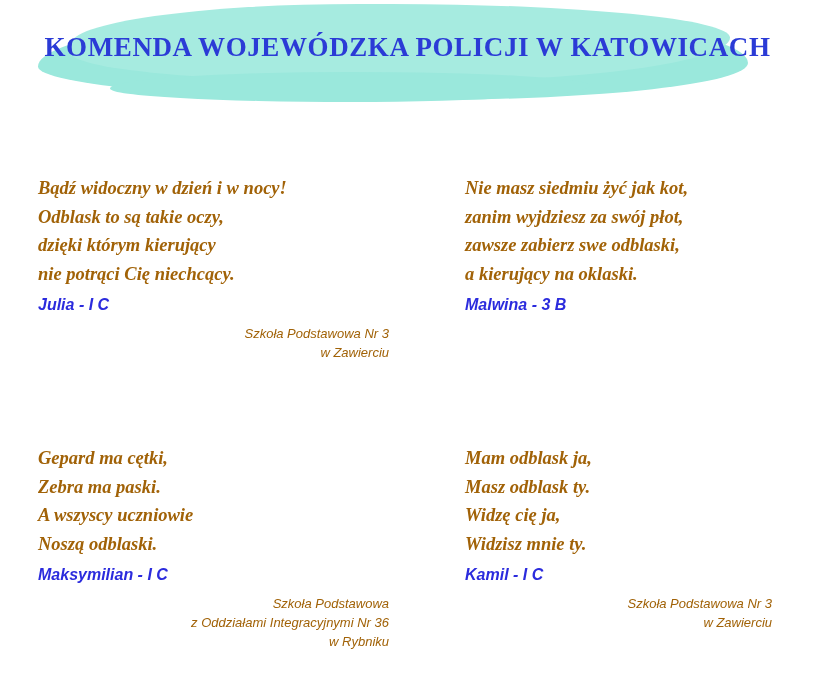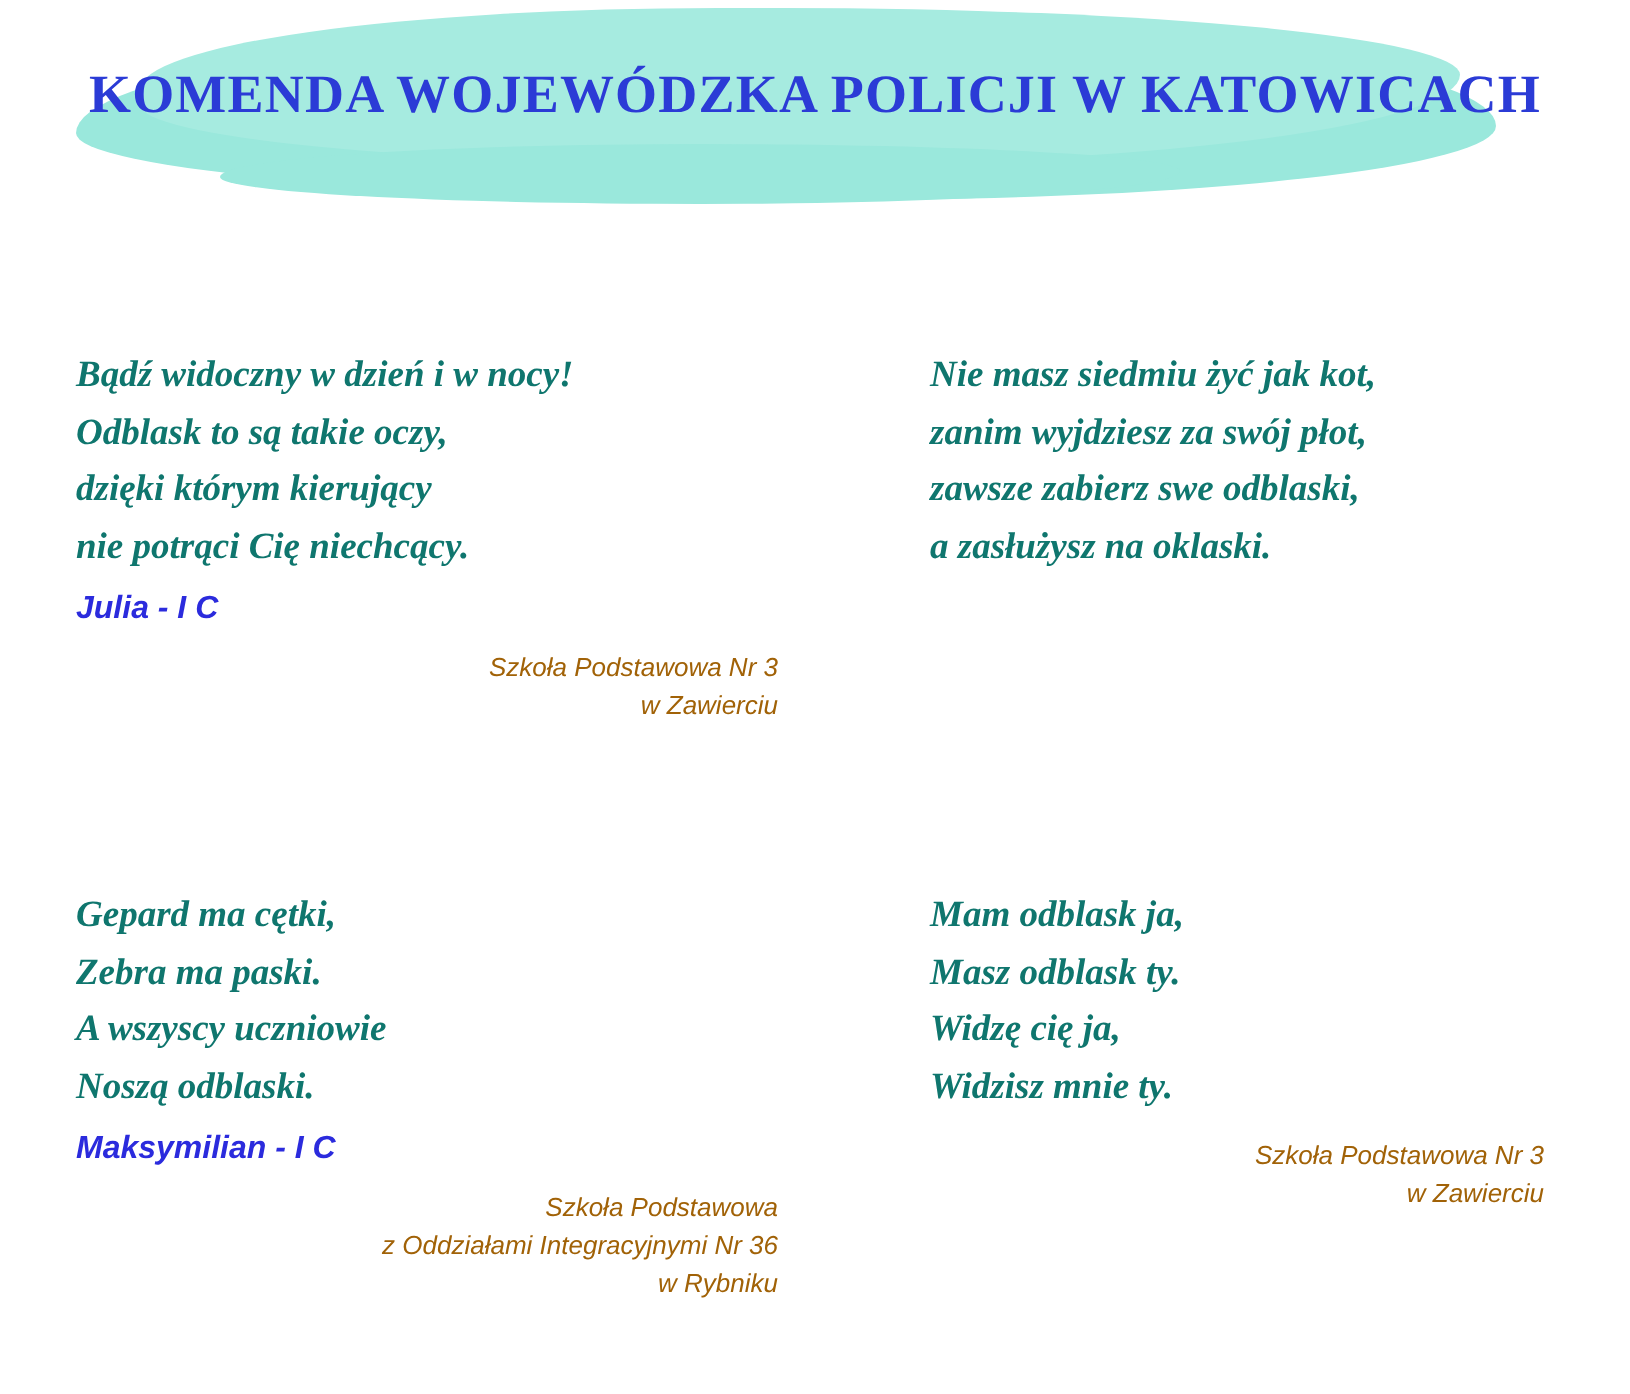--- a/index.html
+++ b/index.html
@@ -88,21 +88,21 @@
   .poem-cell.right {
     padding-left: 58px;
     padding-right: 42px;
   }
   .verse {
     font-family: "Liberation Serif", serif;
     font-style: italic;
     font-weight: bold;
     font-size: 18.5px;
     line-height: 28.5px;
-    color: #0f766e;
+    color: #a16207;
     white-space: pre-line;
   }
   .author {
     margin-top: 8px;
     text-align: left;
     font-family: "Liberation Sans", sans-serif;
     font-style: italic;
     font-weight: bold;
     font-size: 16px;
     color: #2b2bdd;
@@ -142,39 +142,41 @@
 dzięki którym kierujący
 nie potrąci Cię niechcący.</div>
         <div class="author">Julia - I C</div>
         <div class="school">Szkoła Podstawowa Nr 3
 w  Zawierciu</div>
       </div>
       <div class="poem-cell right">
         <div class="verse">Nie masz siedmiu żyć jak kot,
 zanim wyjdziesz za swój płot,
 zawsze zabierz swe odblaski,
-a zasłużysz na oklaski.</div>
+a kierujący na oklaski.</div>
+        <div class="author">Malwina - 3 B</div>
       </div>
     </div>
 
     <div class="poem-row row-2">
       <div class="poem-cell left">
         <div class="verse">Gepard ma cętki,
 Zebra ma paski.
 A wszyscy uczniowie
 Noszą odblaski.</div>
         <div class="author">Maksymilian - I C</div>
         <div class="school">Szkoła Podstawowa
 z Oddziałami Integracyjnymi Nr 36
 w Rybniku</div>
       </div>
       <div class="poem-cell right">
         <div class="verse">Mam odblask ja,
 Masz odblask ty.
 Widzę cię ja,
 Widzisz mnie ty.</div>
+        <div class="author">Kamil - I C</div>
         <div class="school">Szkoła Podstawowa Nr 3
 w  Zawierciu</div>
       </div>
     </div>
 
   </div>
 </div>
 
 </body></html>

